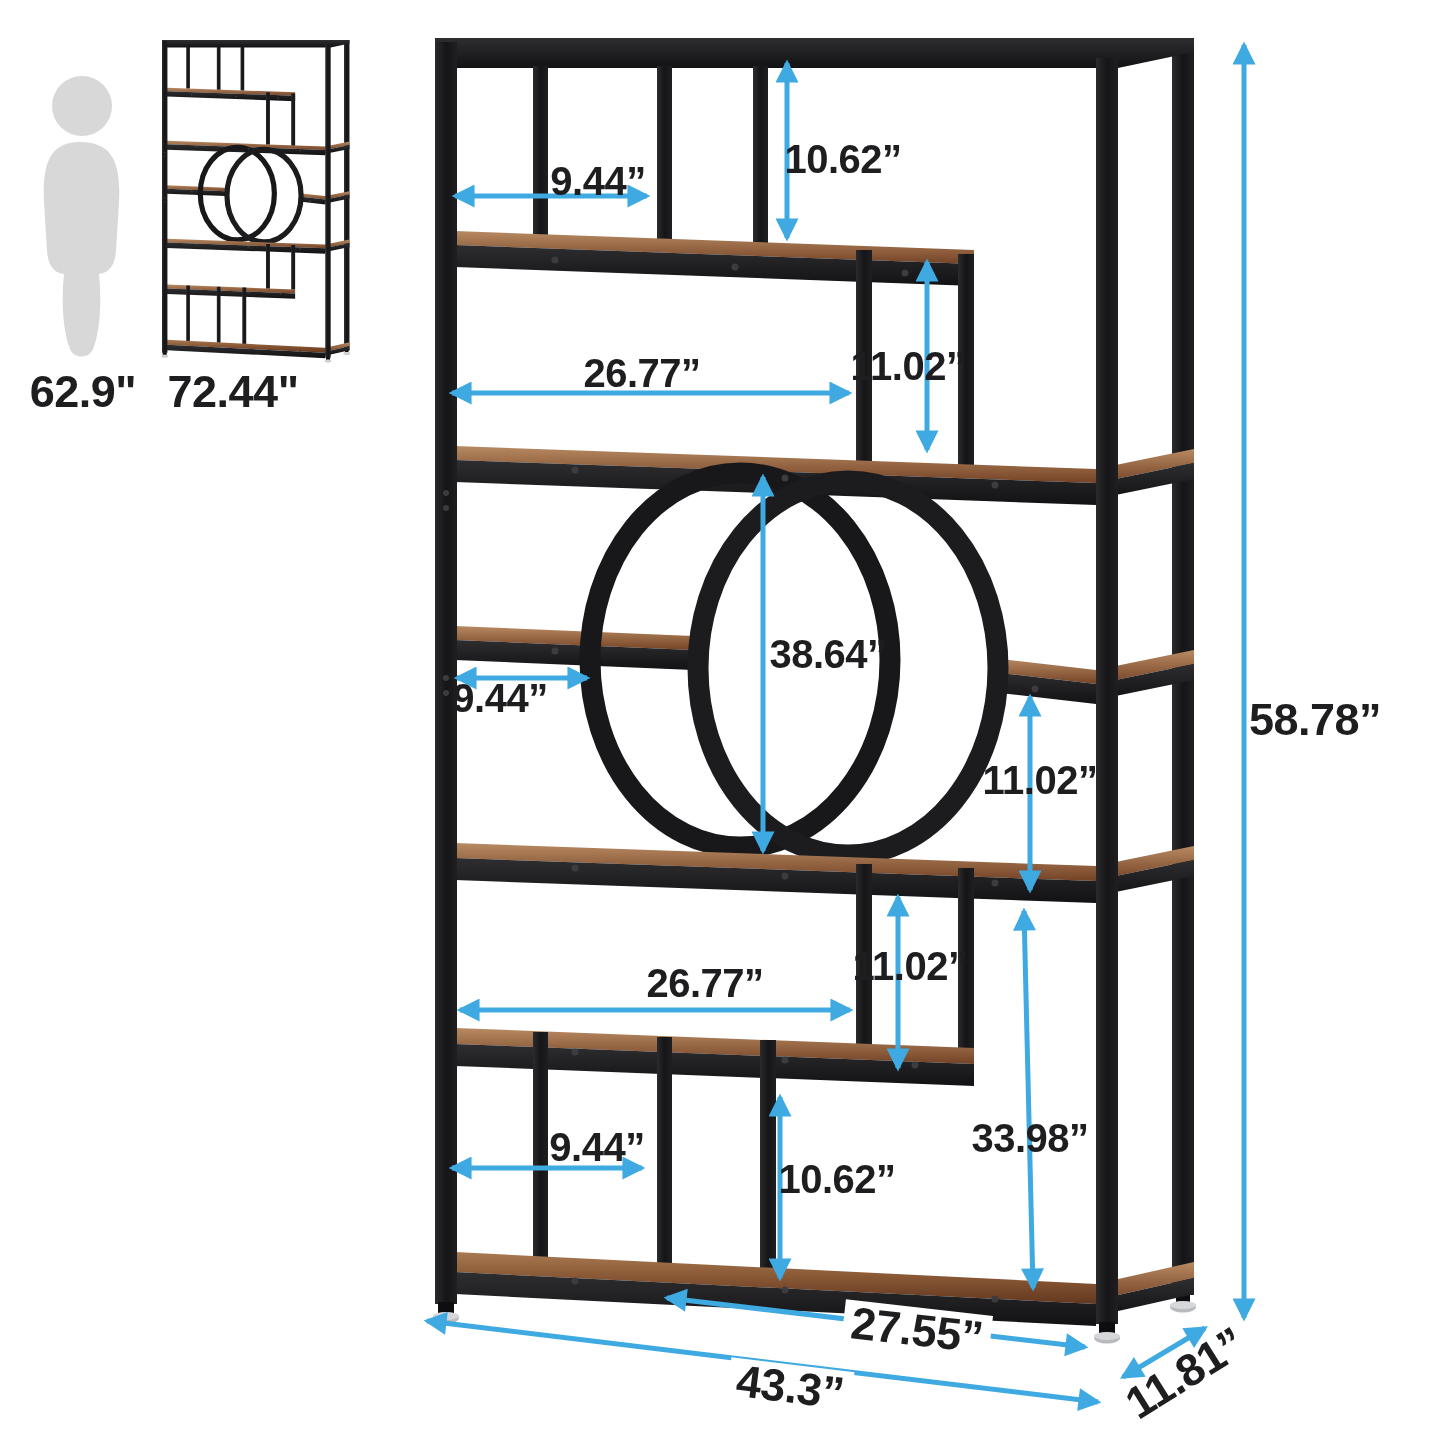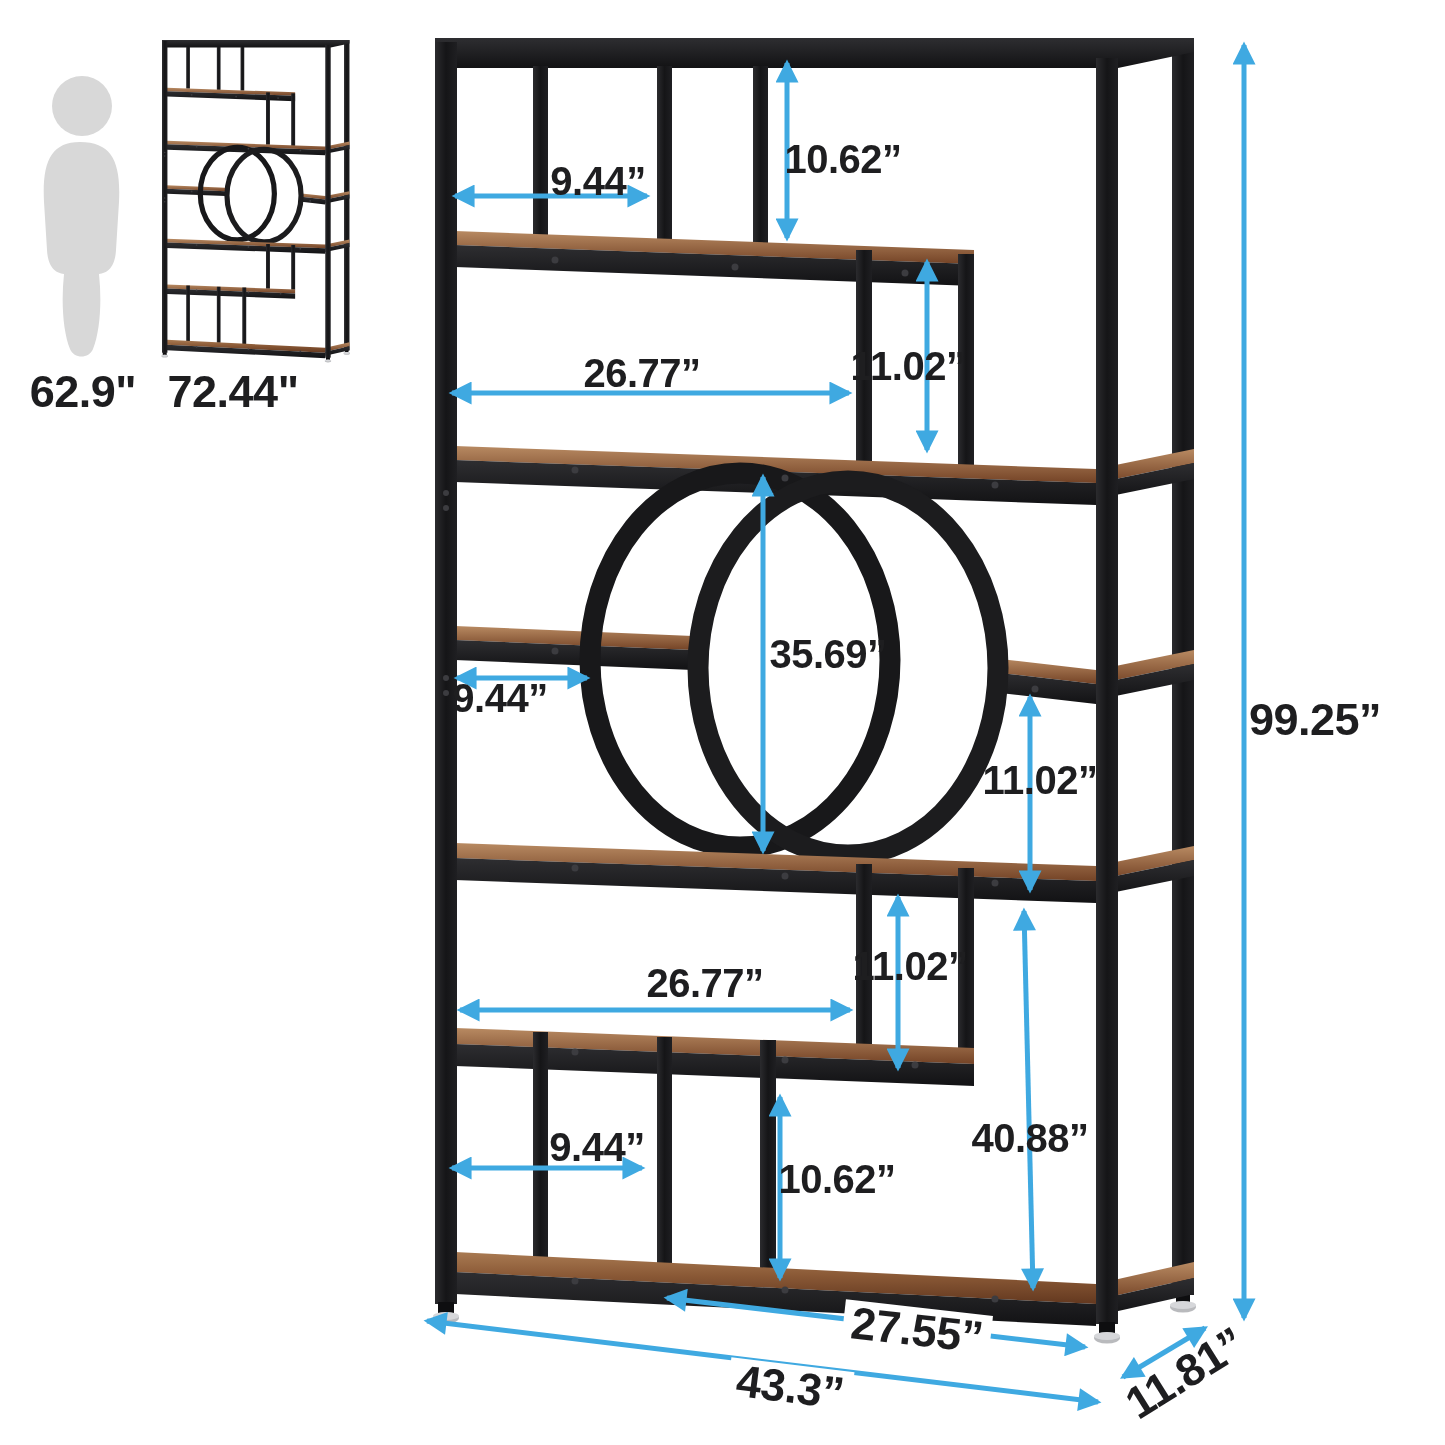--- a/index.html
+++ b/index.html
@@ -203,27 +203,27 @@
   </g>
 </svg>
 
 <div class="lbl scale-lbl" style="left:83px;top:391px;">62.9"</div>
 <div class="lbl scale-lbl" style="left:233px;top:391px;">72.44"</div>
 
 <div class="lbl dim" style="left:598px;top:181px;">9.44”</div>
 <div class="lbl dim" style="left:843px;top:159px;">10.62”</div>
 <div class="lbl dim" style="left:642px;top:373px;">26.77”</div>
 <div class="lbl dim" style="left:908px;top:366px;">11.02”</div>
-<div class="lbl dim" style="left:828px;top:654px;">35.69”</div>
+<div class="lbl dim" style="left:828px;top:654px;">38.64”</div>
 <div class="lbl dim" style="left:500px;top:698px;">9.44”</div>
 <div class="lbl dim" style="left:1040px;top:780px;">11.02”</div>
 <div class="lbl dim" style="left:705px;top:983px;">26.77”</div>
 <div class="lbl dim" style="left:910px;top:966px;">11.02”</div>
-<div class="lbl dim" style="left:1030px;top:1138px;">40.88”</div>
+<div class="lbl dim" style="left:1030px;top:1138px;">33.98”</div>
 <div class="lbl dim" style="left:597px;top:1147px;">9.44”</div>
 <div class="lbl dim" style="left:837px;top:1179px;">10.62”</div>
 
 <div class="lbl dim-lg rot halo" style="left:917px;top:1330px;--r:6.5deg;">27.55”</div>
 <div class="lbl dim-lg rot halo" style="left:790px;top:1387px;--r:7deg;">43.3”</div>
 <div class="lbl dim-lg rot" style="left:1185px;top:1373px;--r:-32deg;">11.81”</div>
-<div class="lbl dim-lg" style="left:1315px;top:719px;">99.25”</div>
+<div class="lbl dim-lg" style="left:1315px;top:719px;">58.78”</div>
 
 </div>
 
 </body></html>

